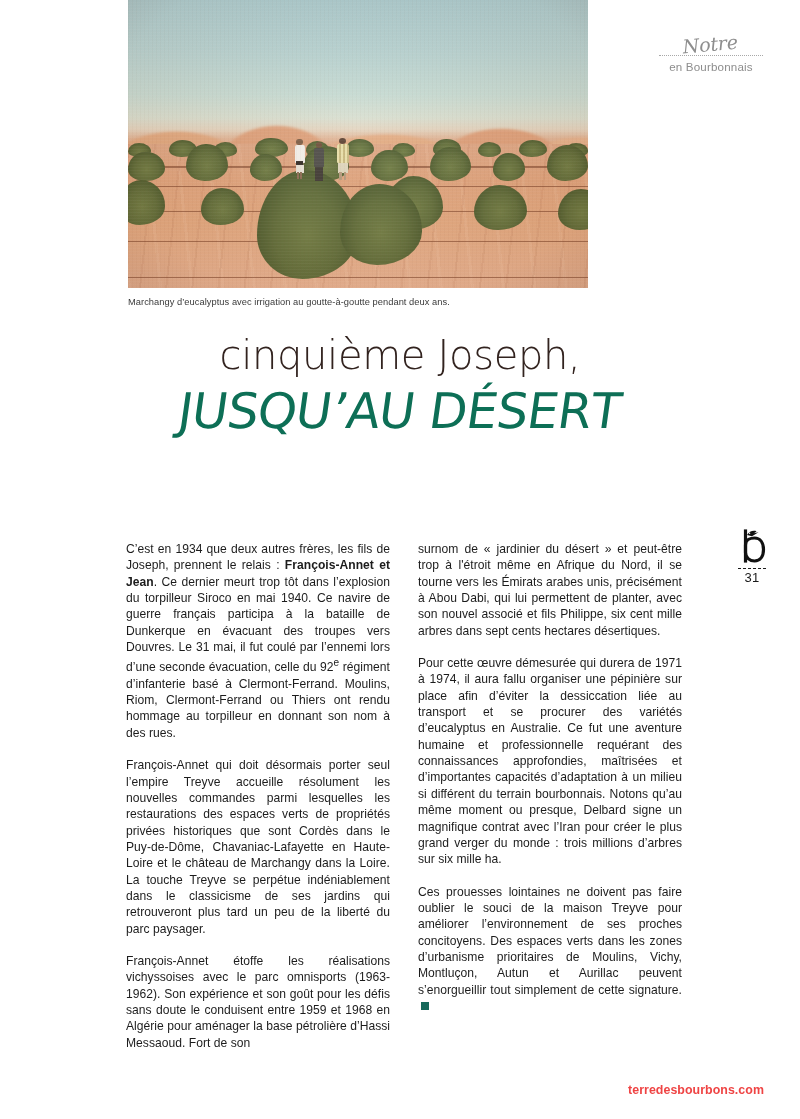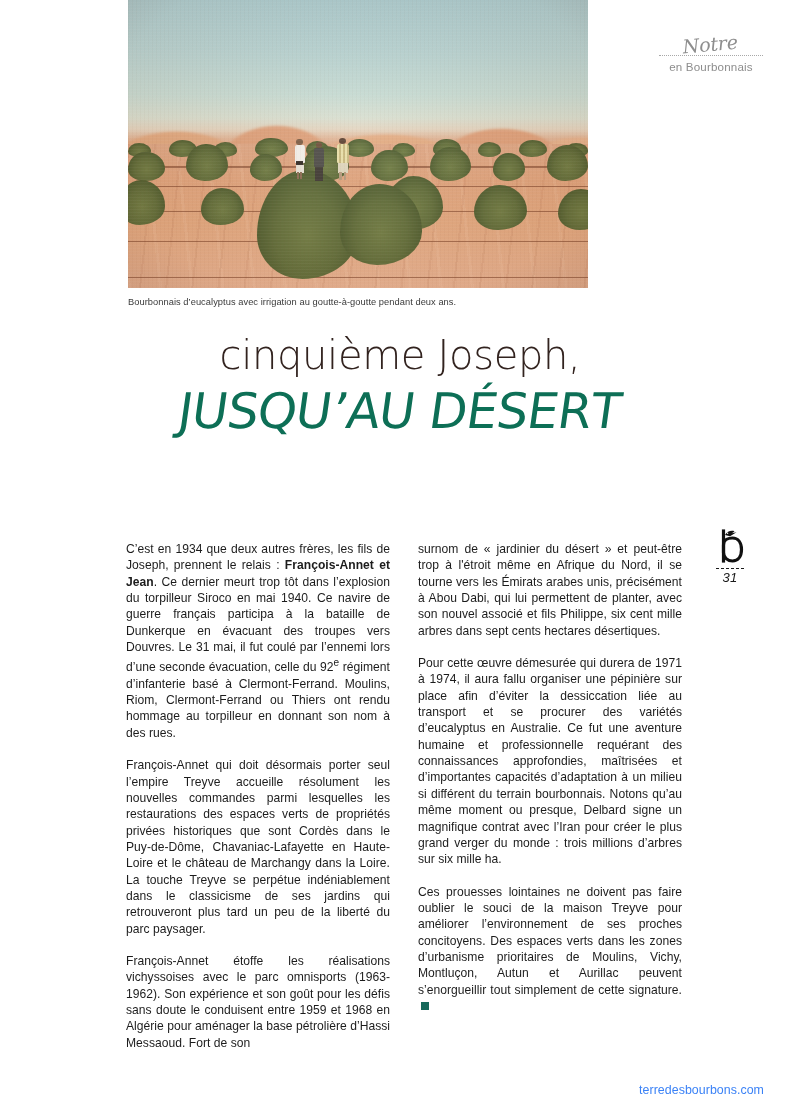--- a/index.html
+++ b/index.html
@@ -187,25 +187,24 @@
     color: #0d6f56;
     letter-spacing: -.012em;
     margin-top: 3px;
     font-style: italic;
     transform: skewX(3deg);
   }
 
   
   .pagemark {
     position: absolute;
-    left: 704px;
+    left: 726px;
     top: 527px;
     width: 52px;
     text-align: center;
-    font-style: italic;
   }
   .pm-logo {
     position: relative;
     width: 34px;
     height: 38px;
     margin: 0 auto;
   }
   .pm-rule {
     border-top: 1.6px dashed #1a1a1a;
     width: 28px;
@@ -249,22 +248,22 @@
     margin-left: 3px;
     vertical-align: baseline;
   }
 
   
   .footer {
     position: absolute;
     right: 36px;
     bottom: 22px;
     font-size: 12.4px;
-    font-weight: 400;
-    color: #3b82f6;
+    font-weight: 700;
+    color: #ef4444;
     letter-spacing: .004em;
   }
 </style>
 </head>
 <body>
 
 <div class="photo-wrap">
   <div class="photo">
     <div class="dunes"></div>
     <div class="sand"></div>
@@ -338,21 +337,21 @@
       <div class="figure" style="left:10%; top:59%; width:80%; height:24%; background:#ded6bc;"></div>
       <div class="figure" style="left:20%; top:82%; width:20%; height:18%; background:#b59a7c;"></div>
       <div class="figure" style="left:58%; top:82%; width:20%; height:18%; background:#b59a7c;"></div>
     </div>
 
     <div class="photo-grain"></div>
     <div class="photo-vig"></div>
   </div>
 </div>
 
-<div class="caption">Bourbonnais d’eucalyptus avec irrigation au goutte-à-goutte pendant deux ans.</div>
+<div class="caption">Marchangy d’eucalyptus avec irrigation au goutte-à-goutte pendant deux ans.</div>
 
 <div class="logo">
   <div class="logo-notre">Notre</div>
   <div class="logo-rule"></div>
   <div class="logo-sub">en Bourbonnais</div>
 </div>
 
 <div class="headline">
   <div class="hl-line2">cinquième Joseph,</div>
   <div class="hl-line3">JUSQU’AU DÉSERT</div>

